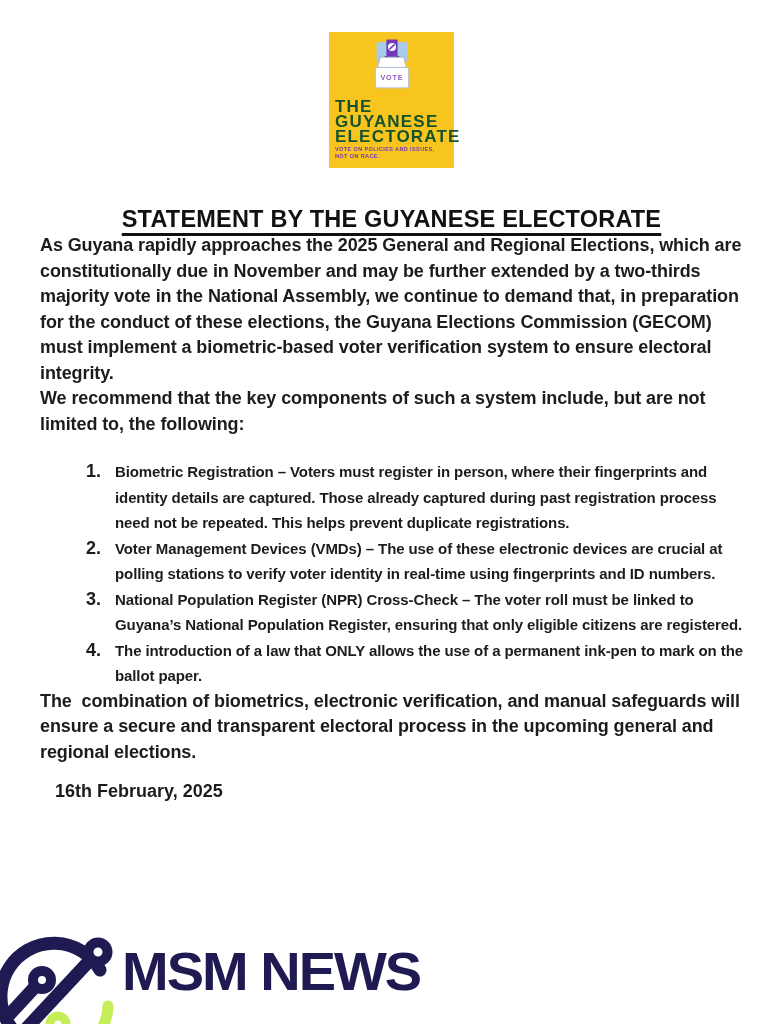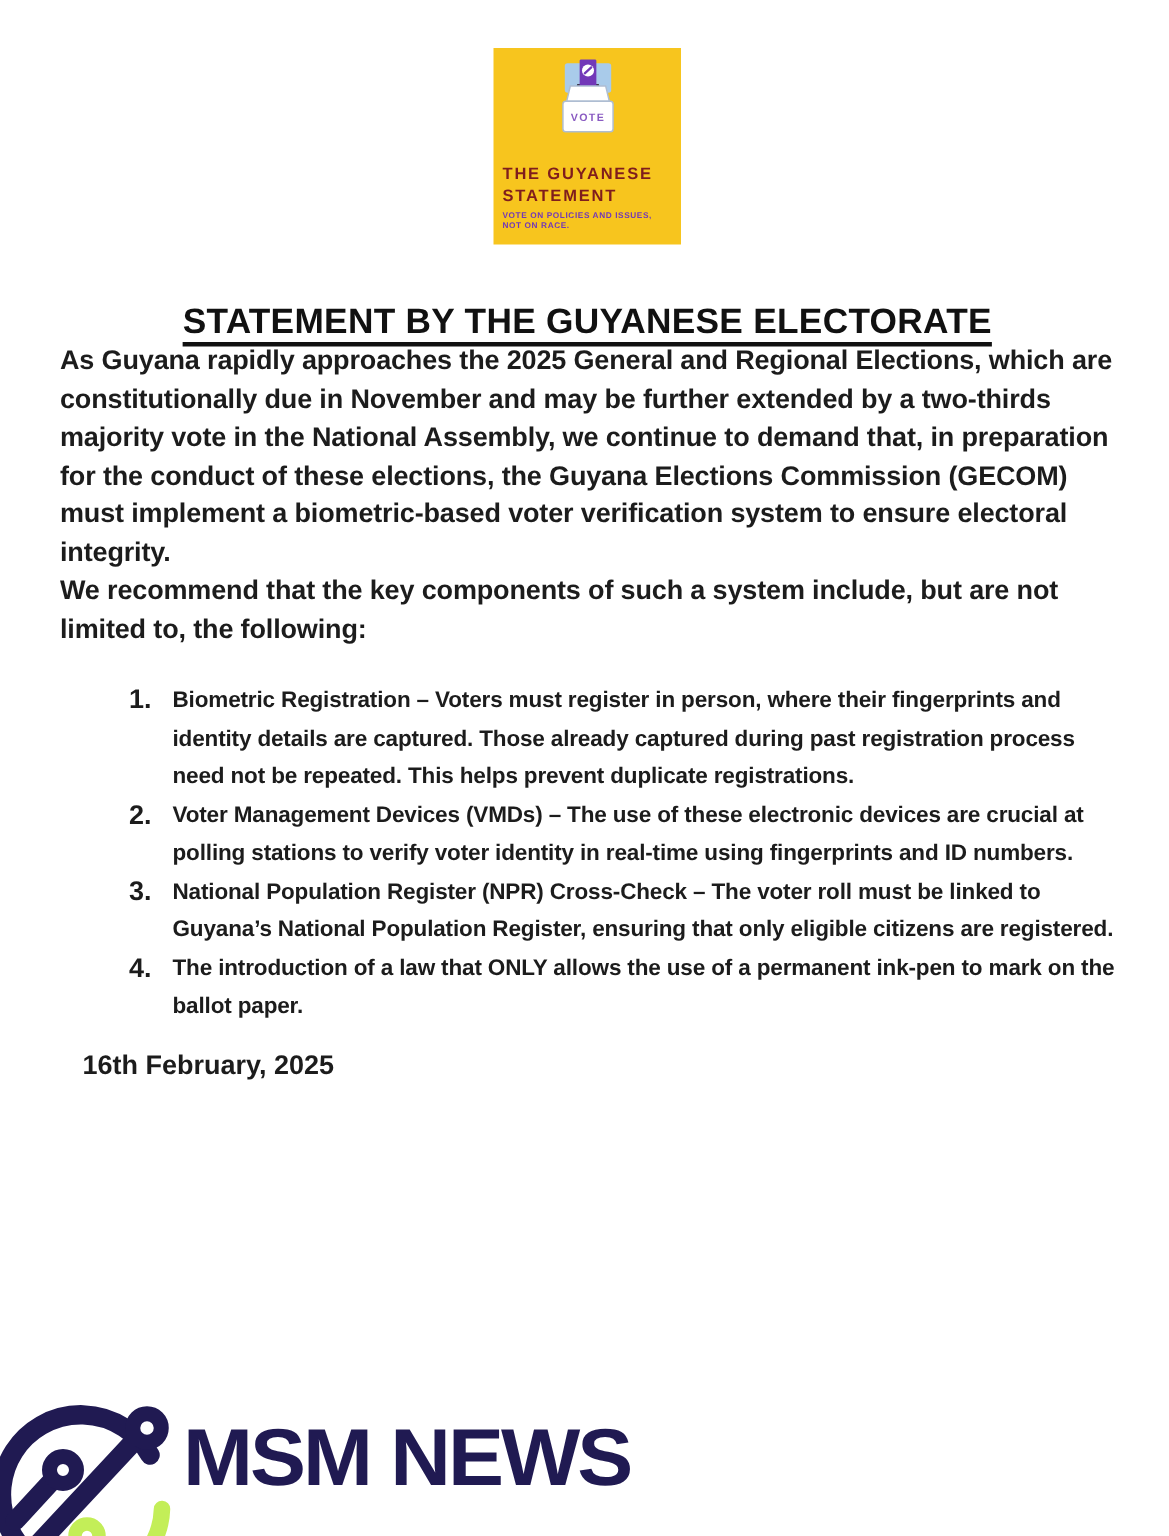--- a/index.html
+++ b/index.html
@@ -39,26 +39,26 @@
   .ballot-dot { fill: #ffffff; }
   .ballot-slash { stroke: var(--brand_purple); stroke-width: 2.4; stroke-linecap: round; fill: none; }
   .box-face { fill: #ffffff; stroke: #AEBDD2; stroke-width: 1.6; }
   .box-slot { fill: #3a3a4a; }
   .vote-text {
     fill: #8A5BC2;
     font: 700 11.5px "Liberation Sans", sans-serif;
     letter-spacing: 1.5px;
   }
   .logo-name {
-    margin-top: 18px;
-    font-weight: 700;
-    font-size: 11px;
+    margin-top: 8px;
+    font-weight: 700;
+    font-size: 17px;
     line-height: 15px;
     letter-spacing: 1.2px;
-    color: #7f1d1d;
+    color: #14532d;
   }
   .logo-tagline {
     margin-top: 2px;
     font-weight: 700;
     font-size: 5.5px;
     line-height: 7px;
     letter-spacing: 0.4px;
     color: var(--brand_purple);
   }
 
@@ -144,21 +144,21 @@
       <rect class="box-slot" x="38" y="27.5" width="24" height="4" rx="1"></rect>
       <rect class="ballot-paper" x="41" y="1" width="18" height="30" rx="1.5"></rect>
       <circle class="ballot-dot" cx="50" cy="13" r="6.5"></circle>
       <path class="ballot-slash" d="M46.5 16 L53.5 9.5"></path>
       <path class="box-face" d="M27 46 L73 46 L69 29.5 L31 29.5 Z"></path>
       <rect class="box-face" x="23" y="46" width="54" height="33" rx="3"></rect>
       <text class="vote-text" x="50" y="67" text-anchor="middle">VOTE</text>
     </svg>
     <div class="logo-name">
       <div>THE GUYANESE</div>
-      <div>STATEMENT</div>
+      <div>ELECTORATE</div>
     </div>
     <div class="logo-tagline">
       <div>VOTE ON POLICIES AND ISSUES,</div>
       <div>NOT ON RACE.</div>
     </div>
   </div>
 
   <h1 class="title">STATEMENT BY THE GUYANESE ELECTORATE</h1>
 
   <p class="para intro">As Guyana rapidly approaches the 2025 General and Regional Elections, which are constitutionally due in November and may be further extended by a two-thirds majority vote in the National Assembly, we continue to demand that, in preparation for the conduct of these elections, the Guyana Elections Commission (GECOM) must implement a biometric-based voter verification system to ensure electoral integrity.</p>
@@ -176,20 +176,21 @@
     <div class="li">
       <span class="num">3.</span>
       <span class="li-text">National Population Register (NPR) Cross-Check – The voter roll must be linked to Guyana’s National Population Register, ensuring that only eligible citizens are registered.</span>
     </div>
     <div class="li">
       <span class="num">4.</span>
       <span class="li-text">The introduction of a law that ONLY allows the use of a permanent ink-pen to mark on the ballot paper.</span>
     </div>
   </div>
 
+  <p class="para">The  combination of biometrics, electronic verification, and manual safeguards will ensure a secure and transparent electoral process in the upcoming general and regional elections.</p>
 
   <p class="date-line">16th February, 2025</p>
 
   <div class="watermark">
     <svg class="wm-icon" width="134" height="134" viewBox="0 0 134 134" aria-hidden="true">
       <path class="wm-navy-stroke" d="M 55 121 A 53 53 0 1 1 106 42" stroke-width="13" stroke-linecap="round"></path>
       <line class="wm-navy-stroke" x1="14" y1="120" x2="98" y2="30" stroke-width="13" stroke-linecap="round"></line>
       <circle class="wm-navy-node" cx="104" cy="24" r="9.5" stroke-width="10"></circle>
       <line class="wm-navy-stroke" x1="16" y1="86" x2="40" y2="60" stroke-width="13" stroke-linecap="round"></line>
       <circle class="wm-navy-node" cx="48" cy="52" r="9" stroke-width="10"></circle>

